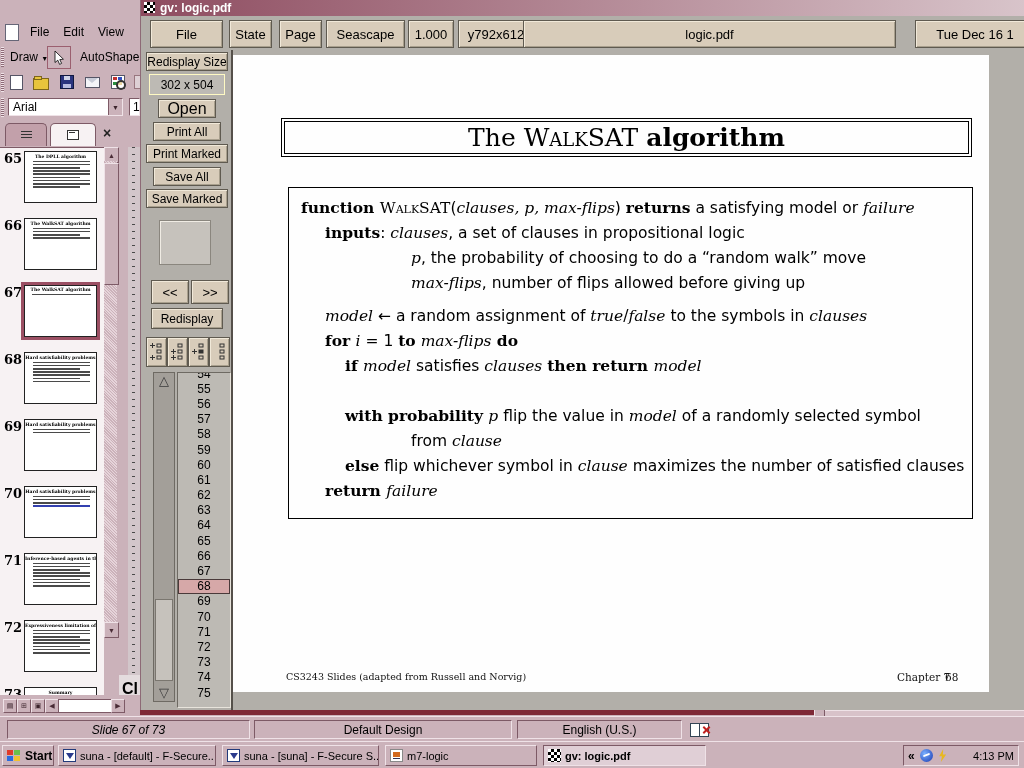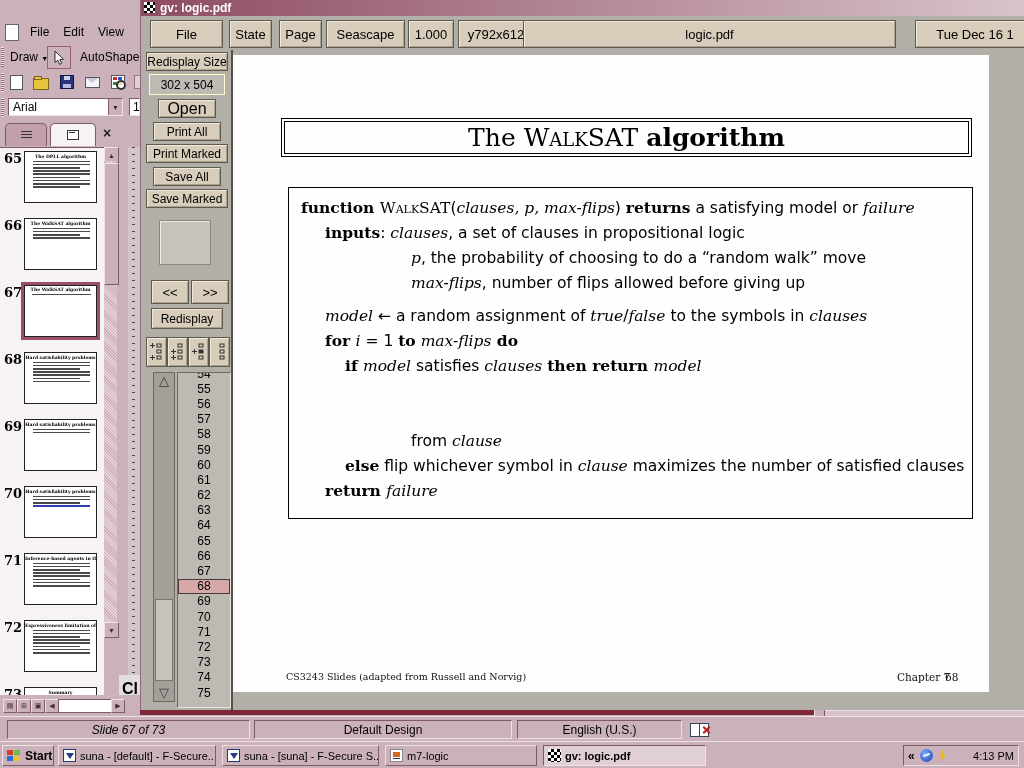--- a/index.html
+++ b/index.html
@@ -493,20 +493,21 @@
       </div>
 
       <div class="abs docbox-outer" style="left:55px;top:132px;width:683px;height:330px;">
           <div class="algo-line" style="left: 12px; top: 10px;"><span class="seg-b">function </span><span class="seg-sc">WalkSAT</span><span class="seg-r">(</span><span class="seg-i">clauses, p, max-flips</span><span class="seg-r">) </span><span class="seg-b">returns</span><span class="seg-r"> a satisfying model or </span><span class="seg-i">failure</span></div>
           <div class="algo-line" style="left: 36px; top: 35px;"><span class="seg-b">inputs</span><span class="seg-r">: </span><span class="seg-i">clauses</span><span class="seg-r">, a set of clauses in propositional logic</span></div>
           <div class="algo-line" style="left: 122px; top: 60px;"><span class="seg-i">p</span><span class="seg-r">, the probability of choosing to do a “random walk” move</span></div>
           <div class="algo-line" style="left: 122px; top: 85px;"><span class="seg-i">max-flips</span><span class="seg-r">, number of flips allowed before giving up</span></div>
           <div class="algo-line" style="left: 36px; top: 118px; text-align: center;"><span class="seg-i">model</span><span class="seg-r"> ← a random assignment of </span><span class="seg-i">true</span><span class="seg-r">/</span><span class="seg-i">false</span><span class="seg-r"> to the symbols in </span><span class="seg-i">clauses</span></div>
           <div class="algo-line" style="left: 36px; top: 143px;"><span class="seg-b">for </span><span class="seg-i">i</span><span class="seg-r"> = 1 </span><span class="seg-b">to</span><span class="seg-r"> </span><span class="seg-i">max-flips</span><span class="seg-b"> do</span></div>
           <div class="algo-line" style="left: 56px; top: 168px;"><span class="seg-b">if </span><span class="seg-i">model</span><span class="seg-r"> satisfies </span><span class="seg-i">clauses</span><span class="seg-r"> </span><span class="seg-b">then return </span><span class="seg-i">model</span></div>
+          <div class="algo-line" style="left: 56px; top: 218px;"><span class="seg-b">with probability </span><span class="seg-i">p</span><span class="seg-r"> flip the value in </span><span class="seg-i">model</span><span class="seg-r"> of a randomly selected symbol</span></div>
           <div class="algo-line" style="left: 122px; top: 243px;"><span class="seg-r">from </span><span class="seg-i">clause</span></div>
           <div class="algo-line" style="left: 56px; top: 268px;"><span class="seg-b">else</span><span class="seg-r"> flip whichever symbol in </span><span class="seg-i">clause</span><span class="seg-r"> maximizes the number of satisfied clauses</span></div>
           <div class="algo-line" style="left: 36px; top: 293px;"><span class="seg-b">return </span><span class="seg-i">failure</span></div>
         </div>
 
       <div class="pdf-footer" style="left:53px;top:616px;">CS3243 Slides (adapted from Russell and Norvig)</div>
       <div class="pdf-footer" style="left:664px;top:616px;font-size:10.5px;">Chapter 7</div>
       <div class="pdf-footer" style="left:712px;top:616px;font-size:10.5px;">68</div>
     </div>
   </div>

